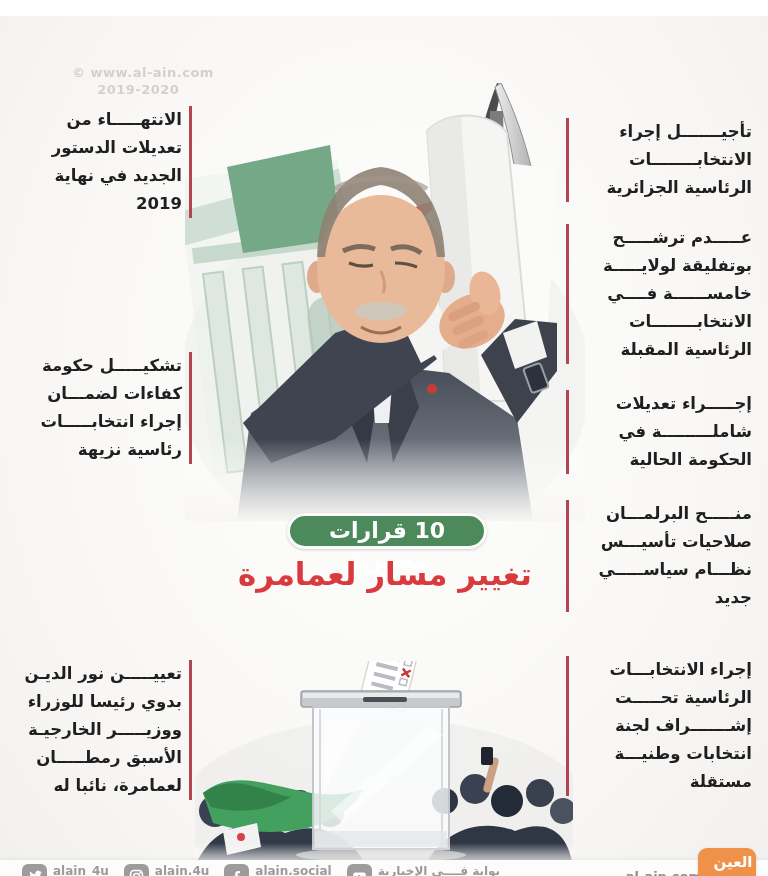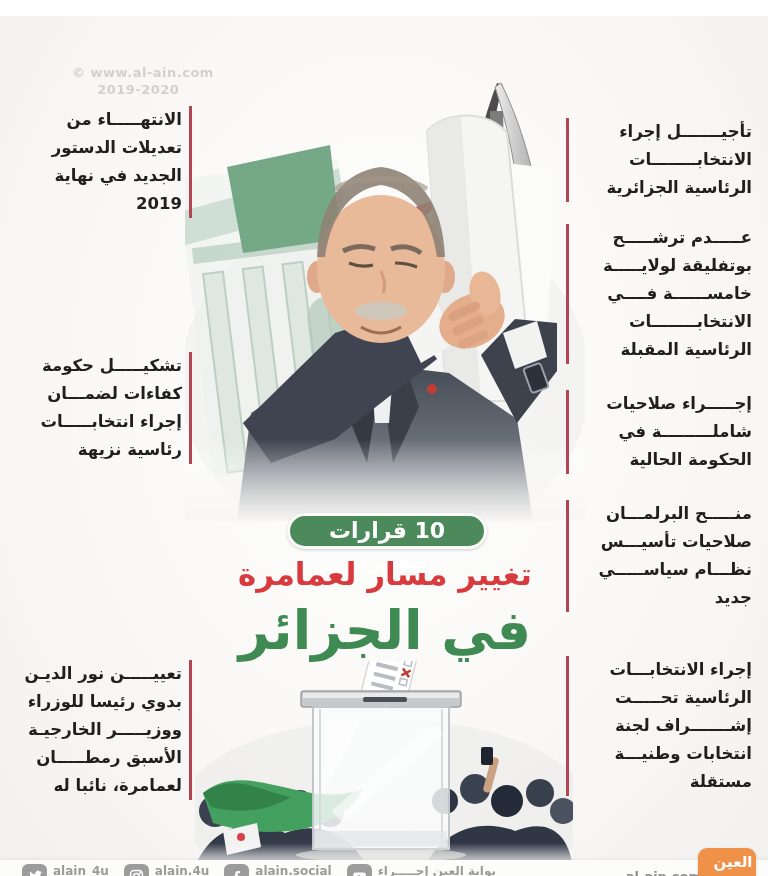--- a/index.html
+++ b/index.html
@@ -236,21 +236,21 @@
   <div class="block rblock" style="top:208px">
       <div class="bar"></div>
       <div class="btxt">عـــــدم ترشـــــح
 بوتفليقة لولايـــــة
 خامســــــة فــــي
 الانتخابــــــــات
 الرئاسية المقبلة</div>
     </div>
   <div class="block rblock" style="top:374px">
       <div class="bar"></div>
-      <div class="btxt">إجـــــراء صلاحيات
+      <div class="btxt">إجـــــراء تعديلات
 شاملـــــــــة في
 الحكومة الحالية</div>
     </div>
   <div class="block rblock" style="top:640px">
       <div class="bar"></div>
       <div class="btxt">إجراء الانتخابـــات
 الرئاسية تحـــــت
 إشـــــــراف لجنة
 انتخابات وطنيـــة
 مستقلة</div>
@@ -258,21 +258,20 @@
   <div class="block rblock" style="top:484px">
       <div class="bar"></div>
       <div class="btxt">منـــــح البرلمـــان
 صلاحيات تأسيـــس
 نظـــام سياســـــي
 جديد</div>
     </div>
 
   <div class="badge">10 قرارات مصيرية</div>
   <div class="title-red">تغيير مسار لعمامرة</div>
-  <div class="title-green">في الجزائر</div>
 
   <div class="footer">
     <div class="social-item">
       <span class="sicon">
         <svg viewBox="0 0 24 24">
             <path fill="#ffffff" d="M21 6.3c-.6.3-1.2.4-1.8.5.7-.4 1.2-1 1.4-1.8-.6.4-1.3.6-2 .8A3.2 3.2 0 0 0 13 8.5c0 .3 0 .5.1.7-2.7-.1-5-1.4-6.6-3.4-.3.5-.4 1-.4 1.6 0 1.1.6 2.1 1.4 2.7-.5 0-1-.2-1.4-.4 0 1.6 1.1 2.9 2.6 3.2-.3.1-.6.1-.9.1l-.6-.1c.4 1.3 1.6 2.2 3 2.2a6.4 6.4 0 0 1-4.7 1.3A9 9 0 0 0 10.6 18c5.8 0 9-4.8 9-9v-.4c.6-.4 1.1-1 1.4-1.6z"></path>
           </svg>
       </span>
       <span class="slabel">alain_4u</span>
     </div>
@@ -294,21 +293,21 @@
       </span>
       <span class="slabel">alain.social</span>
     </div>
     <div class="social-item">
       <span class="sicon">
         <svg viewBox="0 0 24 24">
             <rect x="4" y="7" width="16" height="11" rx="3" fill="#ffffff"></rect>
             <polygon points="10.5,9.5 15.5,12.5 10.5,15.5" fill="#9c9c9c"></polygon>
           </svg>
       </span>
-      <span class="slabel ar">بوابة العين إجـــــراء</span>
+      <span class="slabel ar">بوابة فــــي الإخبارية</span>
     </div>
     <div class="site">al-ain.com</div>
     <div class="logo">
       <div class="logo-main">العين</div>
       <div class="logo-ribbon">الإخبارية</div>
     </div>
   </div>
 
 </div>
 

